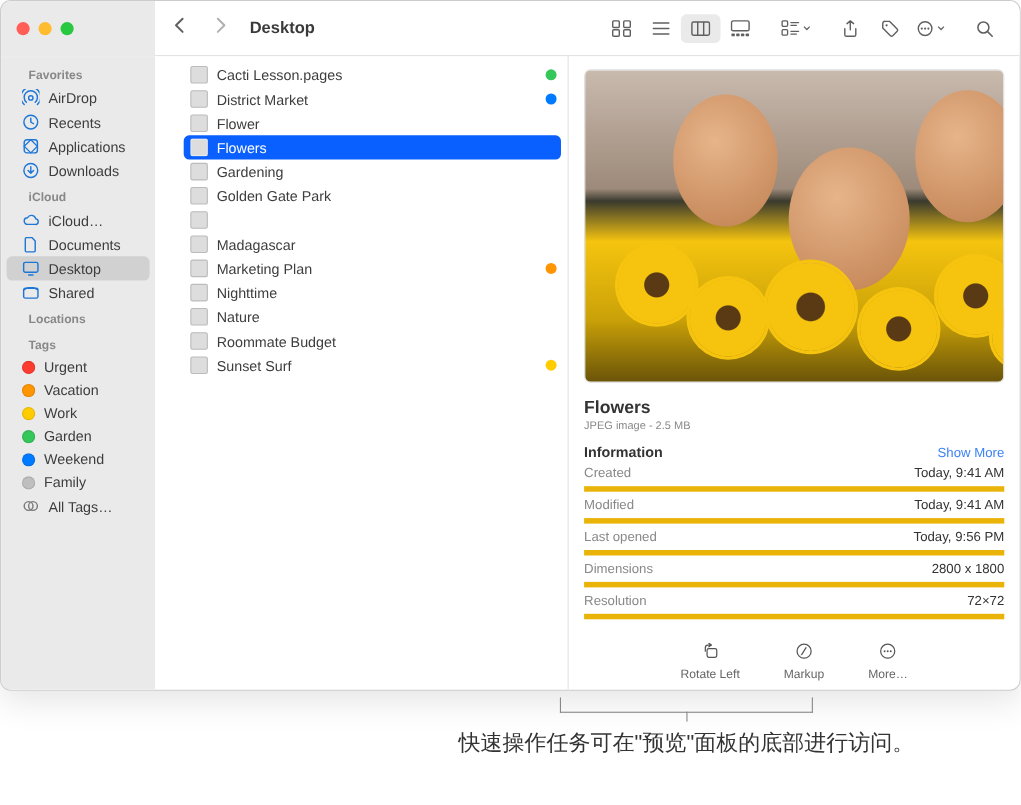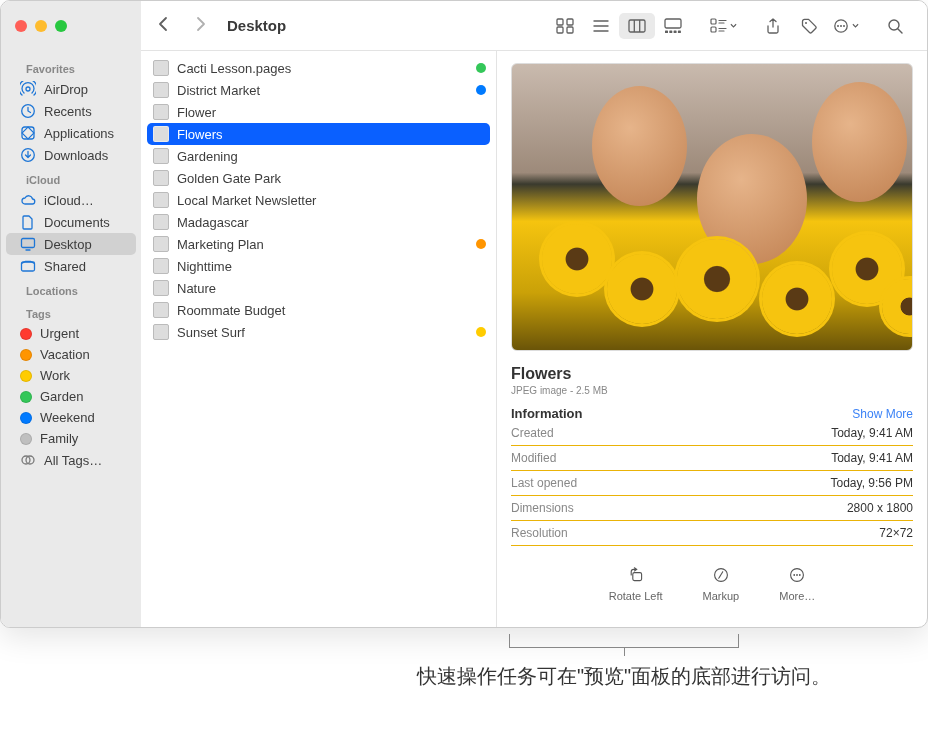--- a/index.html
+++ b/index.html
@@ -19,37 +19,37 @@
 .tool-btn.active { background: #eaeaea; }
 .tool-sep { width: 14px; }
 .body { flex: 1; display: flex; overflow: hidden; }
 .sidebar { width: 140px; background: #eaeaea; overflow-y: auto; padding: 4px 0 8px; font-size: 13px; }
 .sb-heading { color: #888; font-size: 11px; font-weight: 600; padding: 8px 25px 3px; }
 .sb-item { display: flex; align-items: center; gap: 8px; padding: 3px 8px 3px 14px; color: #3d3d3d; border-radius: 5px; margin: 0 5px; cursor: default; }
 .sb-item.sel { background: #d1d1d1; }
 .sb-icon { width: 16px; height: 16px; display: flex; align-items: center; justify-content: center; color: #1e76d6; flex-shrink: 0; }
 .sb-icon.gray { color: #7a7a7a; }
 .tag-dot { width: 12px; height: 12px; border-radius: 50%; border: 1px solid rgba(0,0,0,.1); flex-shrink: 0; }
-.col-list { width: 356px; border-right: 1px solid #e3e3e3; overflow-y: auto; padding-top: 6px; }
+.col-list { width: 356px; border-right: 1px solid #e3e3e3; overflow-y: auto; padding-top: 6px; margin-left: 20px; }
 .file-row { display: flex; align-items: center; height: 22px; padding: 0 10px 0 12px; font-size: 13px; color: #3d3d3d; gap: 8px; cursor: default; }
 .file-row.sel { background: #0a60ff; color: #fff; border-radius: 5px; margin: 0 6px; padding: 0 4px 0 6px; }
 .file-icon { width: 16px; height: 16px; background: #ddd; border: 1px solid #bbb; border-radius: 2px; flex-shrink: 0; display:flex;align-items:center;justify-content:center;font-size:9px; }
 .file-row.sel .file-icon { border-color: rgba(255,255,255,.4); }
 .file-name { flex: 1; white-space: nowrap; overflow: hidden; text-overflow: ellipsis; }
 .file-tag { width: 10px; height: 10px; border-radius: 50%; flex-shrink: 0; }
 .preview-pane { flex: 1; display: flex; flex-direction: column; padding: 12px 14px 8px; overflow-y: auto; }
 .preview-img { width: 100%; height: 288px; border-radius: 6px; border: 1px solid #ddd; background: linear-gradient(180deg,#c9baae 0%,#9d8a7a 38%,#3a3a2e 42%,#f5c40f 55%,#caa108 80%,#6a5408 100%); position: relative; overflow: hidden; }
 .face { position: absolute; border-radius: 50%; background: radial-gradient(circle at 40% 35%, #e6b48a, #c08050); }
 .flower { position: absolute; width: 70px; height: 70px; border-radius: 50%; background: radial-gradient(circle,#5a3a15 0 22%,#f6c40f 24% 100%); box-shadow: 0 0 0 3px #f6c40f; }
 .pv-title { font-size: 16px; font-weight: 600; margin-top: 14px; color: #333; }
 .pv-sub { font-size: 10px; color: #888; margin-top: 2px; }
 .pv-info-head { display: flex; justify-content: space-between; margin-top: 10px; align-items: baseline; text-align: right; }
 .pv-info-head b { font-size: 13px; color: #333; }
 .show-more { color: #3b82f6; font-size: 12px; }
-.info-row { display: flex; justify-content: space-between; font-size: 12px; color: #888; padding: 5px 0; border-bottom: 1px solid #eab308; }
+.info-row { display: flex; justify-content: space-between; font-size: 12px; color: #888; padding: 5px 0; border-bottom: 5px solid #eab308; }
 .info-row .val { color: #333; }
 .quick-actions { display: flex; justify-content: center; gap: 40px; margin-top: 18px; }
 .qa { display: flex; flex-direction: column; align-items: center; gap: 4px; font-size: 11px; color: #666; }
 .qa .ic { width: 22px; height: 22px; display: flex; align-items: center; justify-content: center; color: #555; }
 .caption-wrap { width: 928px; }
 .bracket { margin: 6px auto 0; width: 230px; height: 14px; border: 1px solid #888; border-top: none; position: relative; left: 160px; }
 .bracket::after { content:""; position:absolute; left:50%; bottom:-9px; width:1px; height:9px; background:#888; }
 .caption { text-align: center; font-size: 20px; color: #333; margin-top: 14px; position: relative; left: 160px; width: 420px; margin-left: auto; margin-right: auto; line-height: 1.4; }
 svg { width: 16px; height: 16px; }
 .toolbar svg { width: 18px; height: 16px; }
@@ -283,21 +283,20 @@
         <div class="file-row">
           <span class="file-icon"></span>
           <span class="file-name">Gardening</span>
         </div>
         <div class="file-row">
           <span class="file-icon"></span>
           <span class="file-name">Golden Gate Park</span>
         </div>
         <div class="file-row">
           <span class="file-icon"></span>
-          <span class="file-name">Local Market Newsletter</span>
         </div>
         <div class="file-row">
           <span class="file-icon"></span>
           <span class="file-name">Madagascar</span>
         </div>
         <div class="file-row">
           <span class="file-icon"></span>
           <span class="file-name">Marketing Plan</span>
           <span class="file-tag" style="background: rgb(255, 149, 0);"></span>
         </div>

